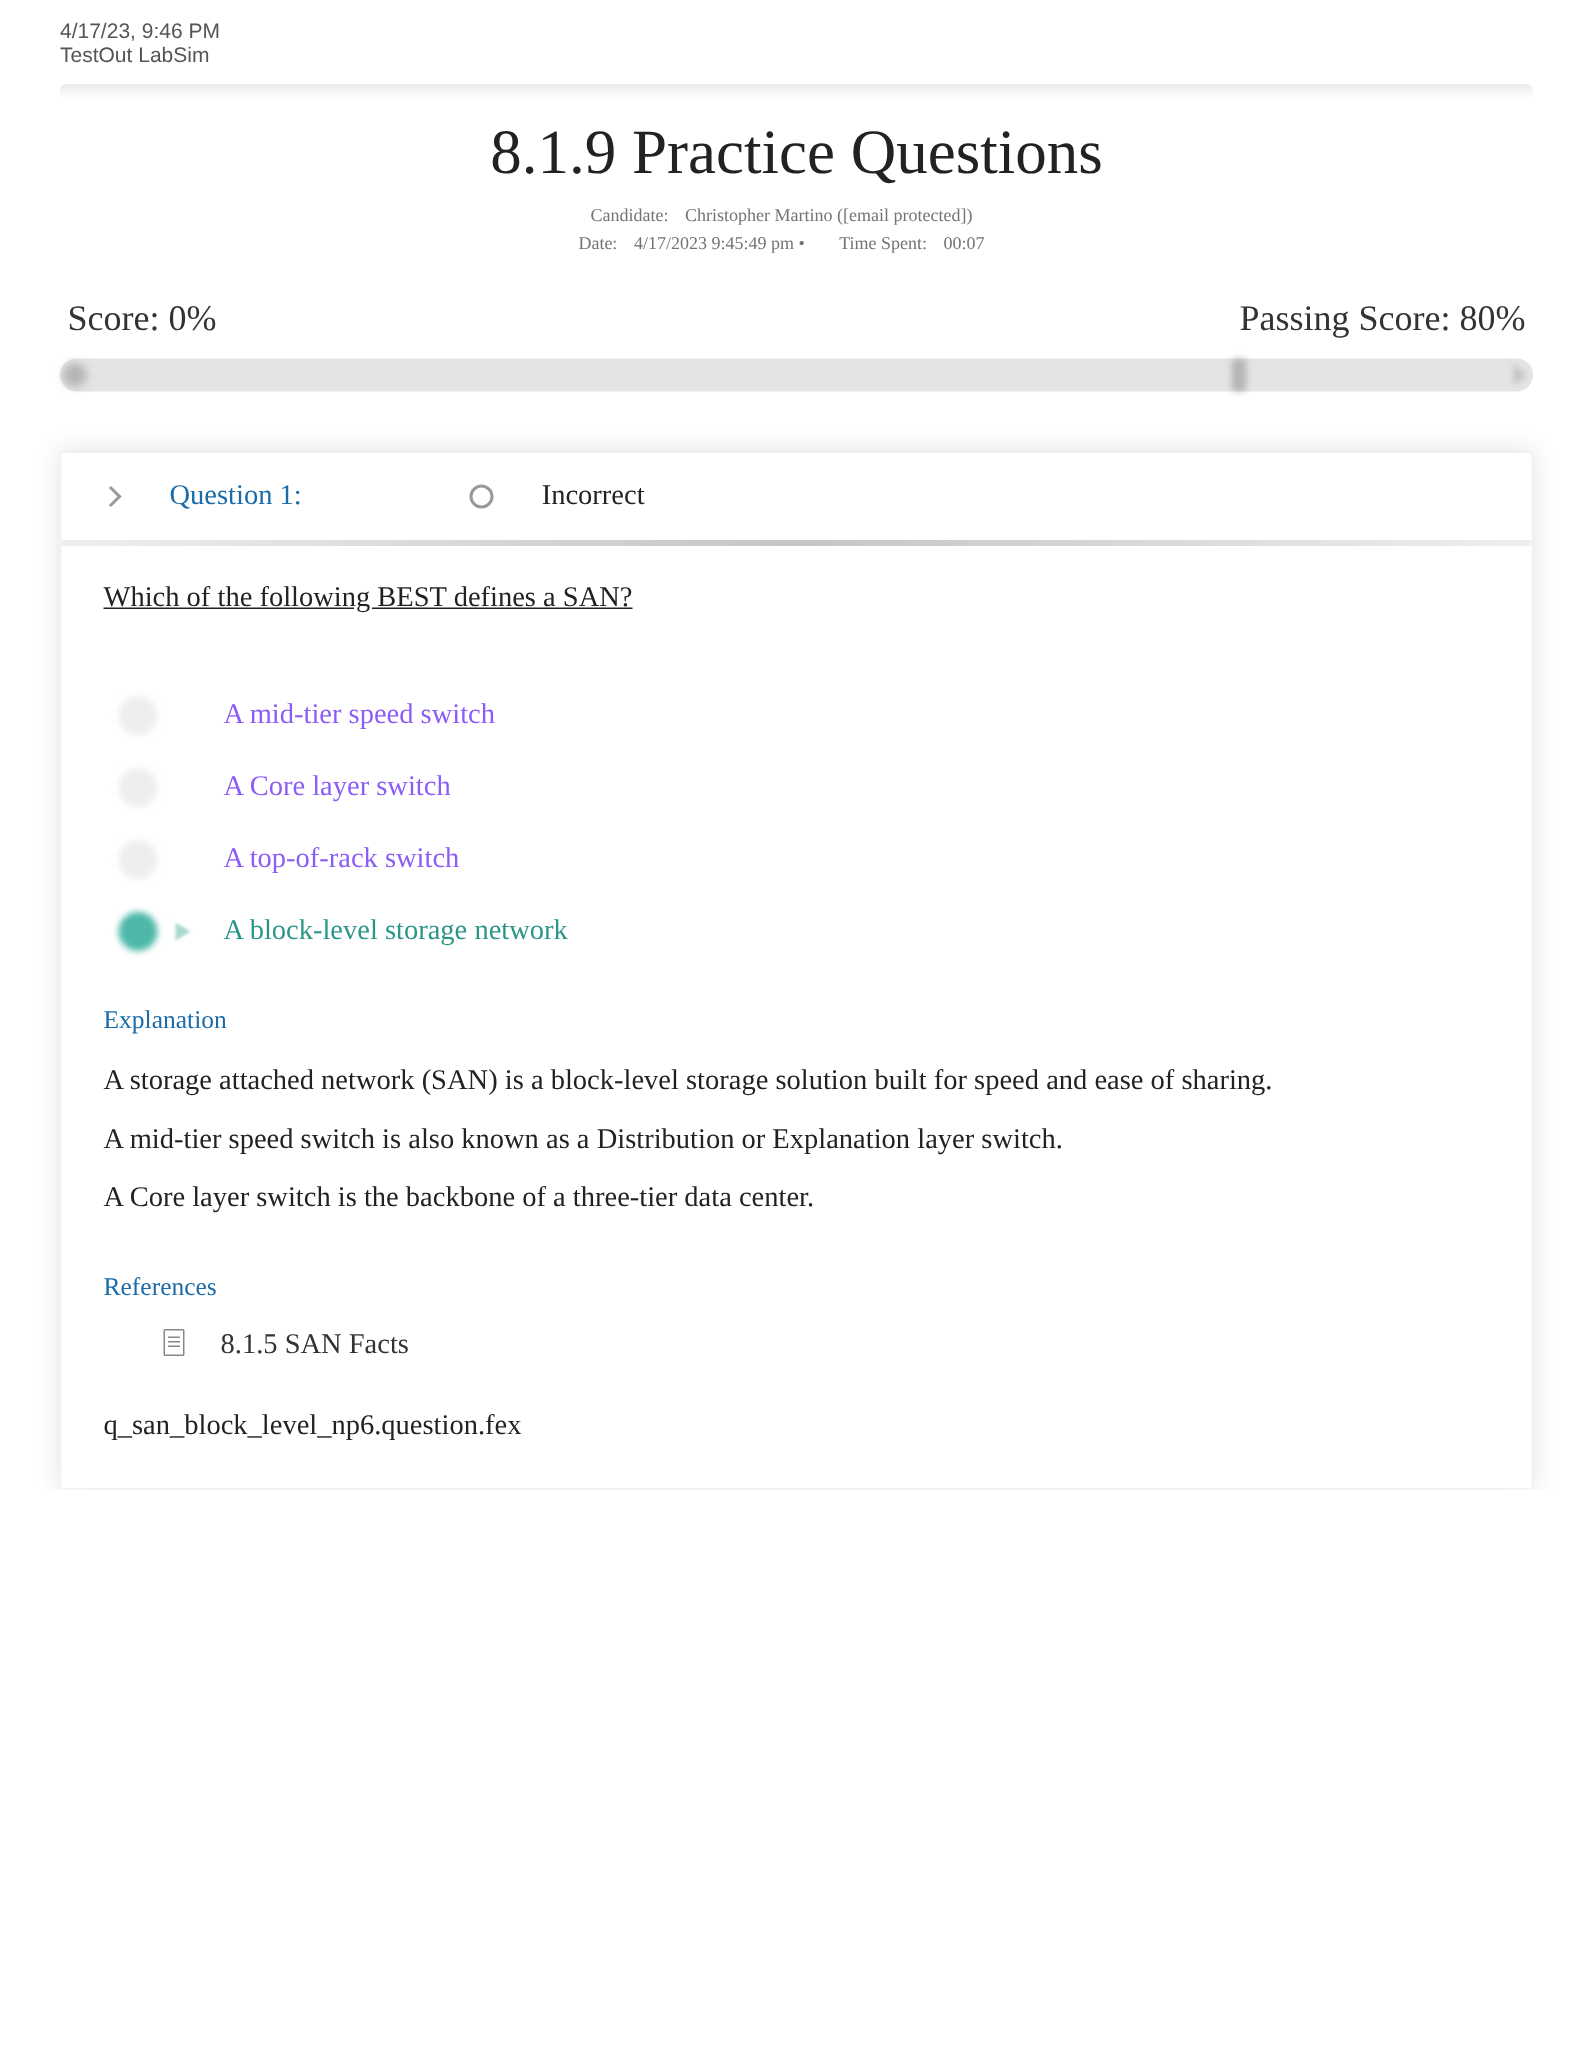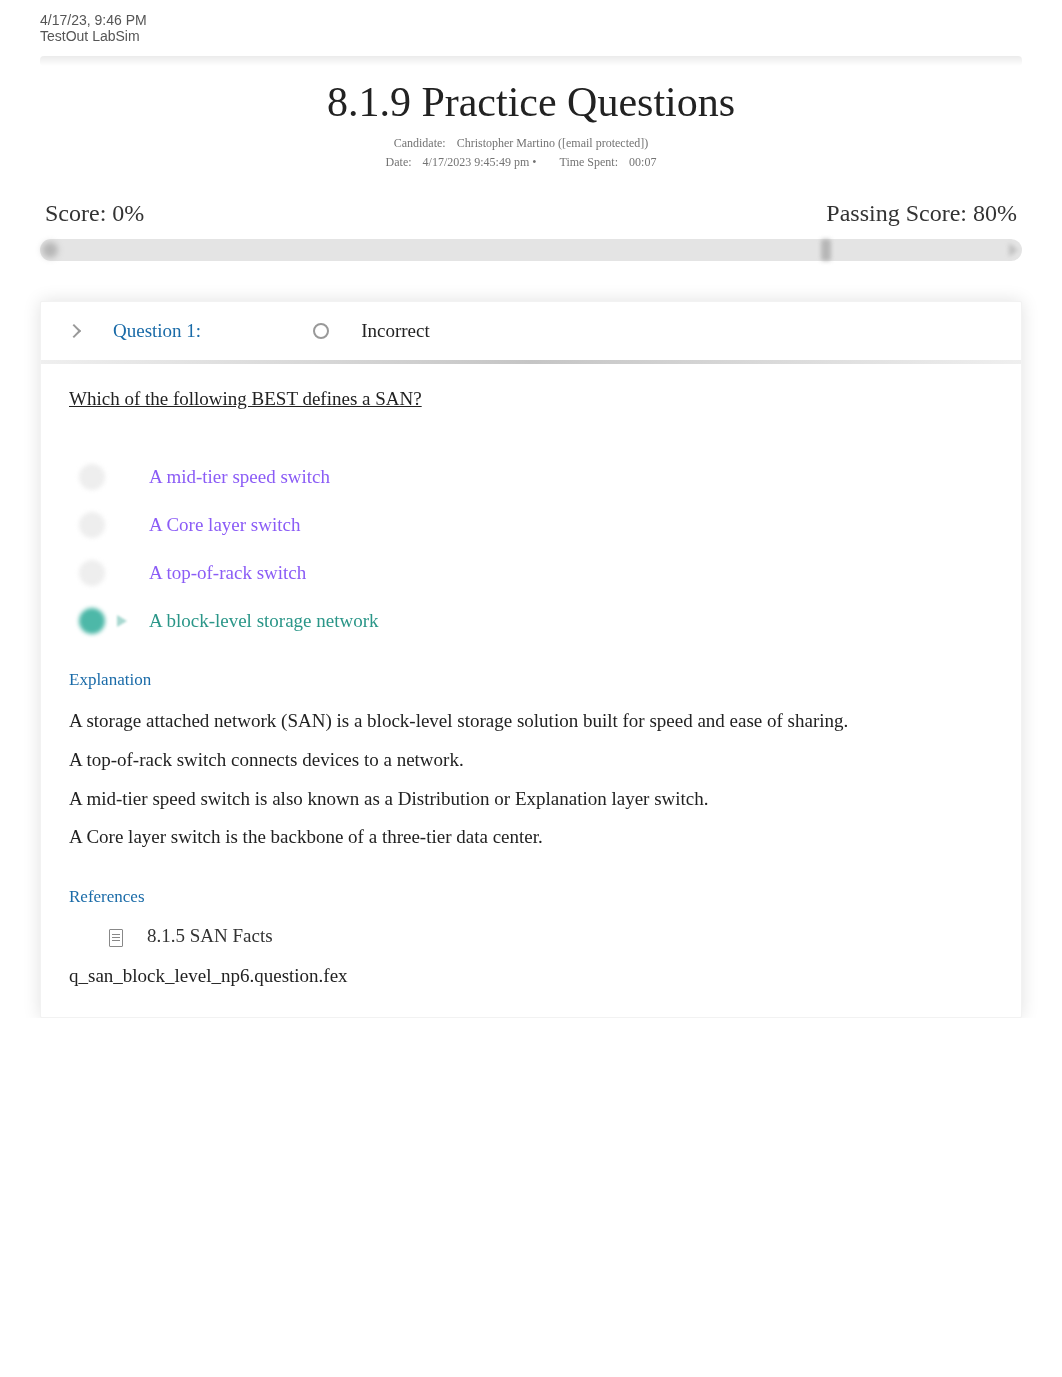--- a/index.html
+++ b/index.html
@@ -223,23 +223,23 @@
       margin-bottom: 18px;
     }
     .explanation p {
       font-size: 19px;
       color: #222;
       margin-bottom: 12px;
       line-height: 1.4;
     }
     .reference-row {
       display: flex;
-      align-items: flex-end;
-      font-size: 19px;
-      margin-bottom: 18px;
+      align-items: flex-start;
+      font-size: 19px;
+      margin-bottom: 32px;
       padding-left: 40px;
     }
     .doc-icon {
       width: 14px;
       height: 18px;
       border: 1.5px solid #888;
       border-radius: 1px;
       margin-right: 24px;
       position: relative;
     }
@@ -334,21 +334,20 @@
           <span class="radio-correct"></span>
           <span class="correct-arrow"></span>
         </span>
         <span class="answer-text correct">A block-level storage network</span>
       </div>
     </div>
 
     <div class="section-heading">Explanation</div>
     <div class="explanation">
       <p>A storage attached network (SAN) is a block-level storage solution built for speed and ease of sharing.</p>
-      <p>A top-of-rack switch connects devices to a network.</p>
       <p>A mid-tier speed switch is also known as a Distribution or Explanation layer switch.</p>
       <p>A Core layer switch is the backbone of a three-tier data center.</p>
     </div>
 
     <div class="section-heading">References</div>
     <div class="reference-row">
       <span class="doc-icon"></span>
       <span>8.1.5 SAN Facts</span>
     </div>
 

